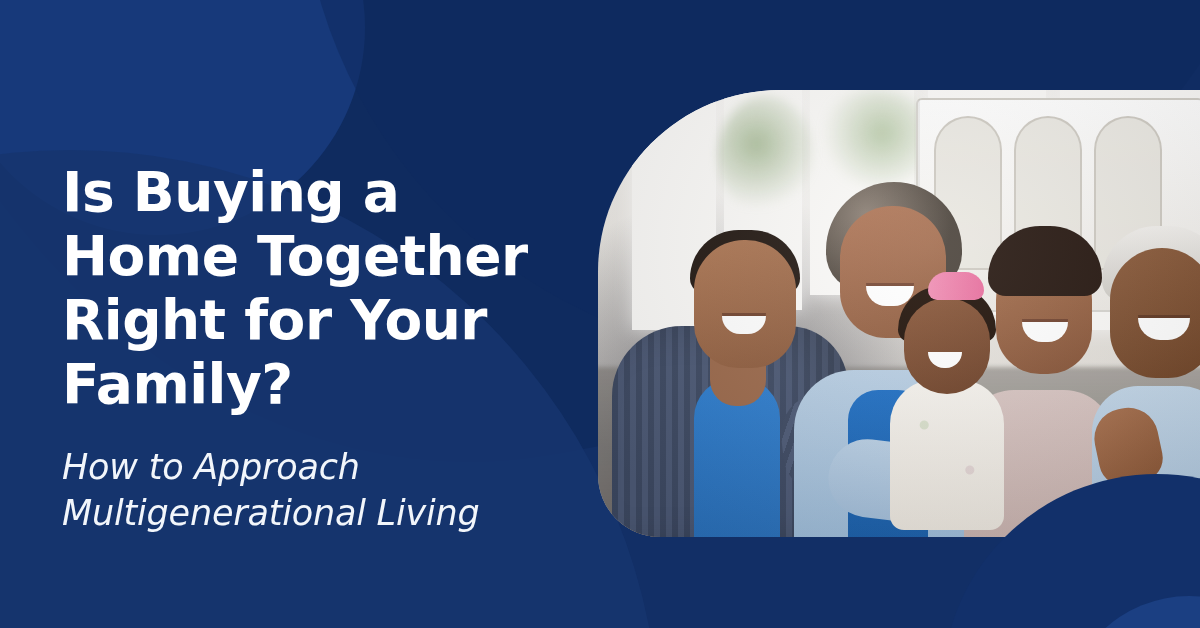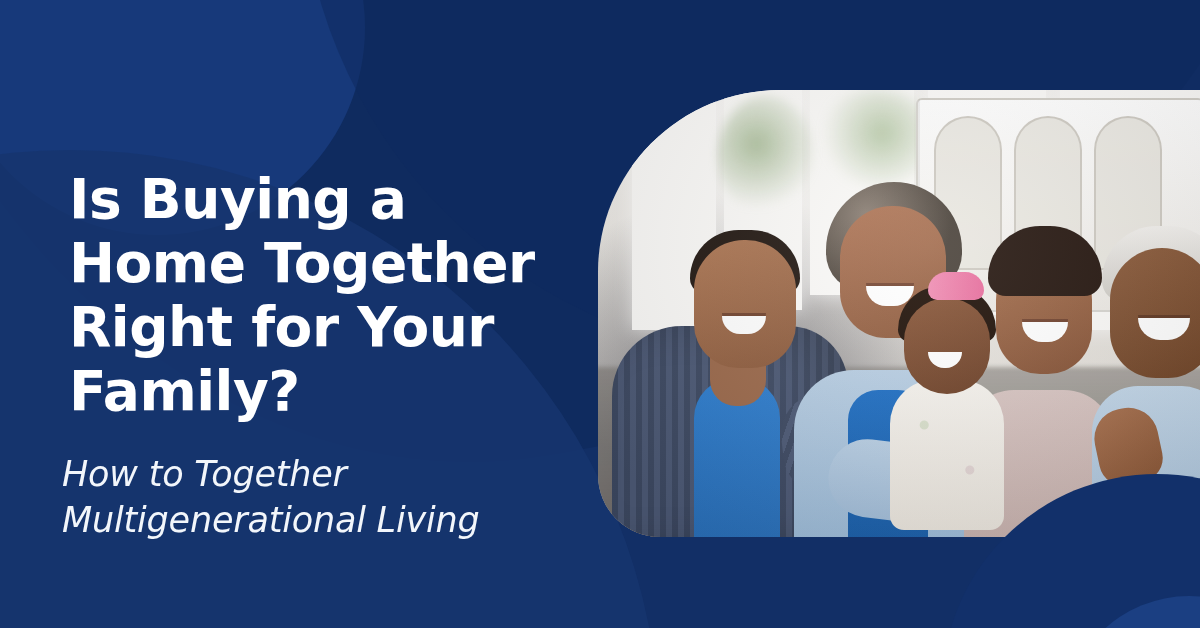--- a/index.html
+++ b/index.html
@@ -320,21 +320,21 @@
 
   
   .text-block {
     position: absolute;
     left: 62px;
     top: 160px;
     width: 520px;
     z-index: 5;
   }
   .headline {
-    margin: 7px;
+    margin: 0;
     color: #ffffff;
     font-family: "DejaVu Sans", sans-serif;
     font-weight: 700;
     font-size: 55px;
     line-height: 64px;
     letter-spacing: -0.5px;
   }
   .subhead {
     margin: 28px 0 0 0;
     color: #f2f6fb;
@@ -412,16 +412,16 @@
 
       <div class="photo-soft"></div>
     </div>
   </div>
 
   <div class="circle-outer"></div>
   <div class="circle-inner"></div>
 
   <div class="text-block">
     <h1 class="headline">Is Buying a Home Together Right for Your Family?</h1>
-    <p class="subhead">How to Together Multigenerational Living</p>
+    <p class="subhead">How to Approach Multigenerational Living</p>
   </div>
 
 </div>
 
 </body></html>

